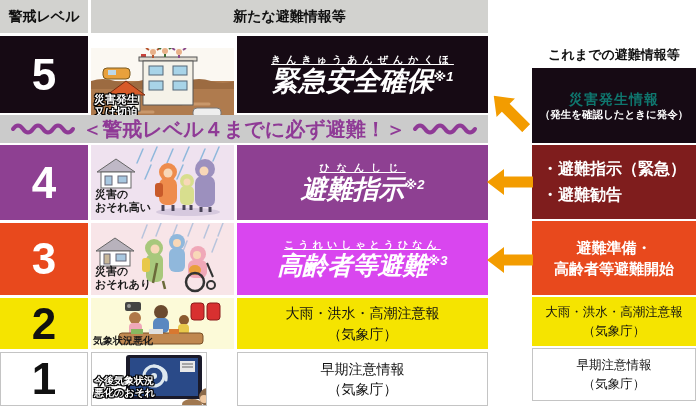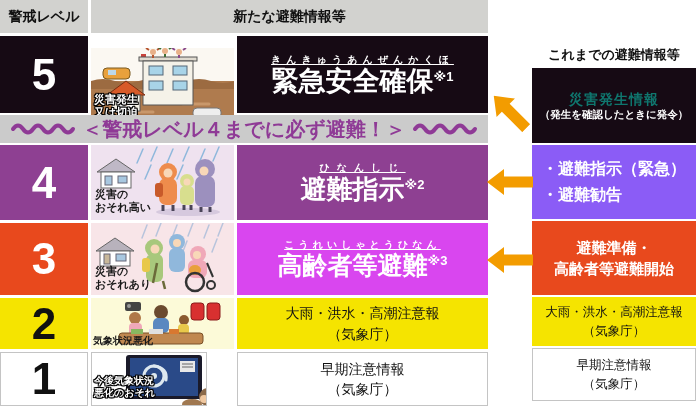--- a/index.html
+++ b/index.html
@@ -13,21 +13,21 @@
        display:flex;align-items:center;justify-content:center;}
   .numcell{display:flex;align-items:center;justify-content:center;
            font-weight:bold;font-size:44px;line-height:1;}
   .imgcell{overflow:hidden;}
   .imgcell svg{display:block;}
   .caption{position:absolute;font-size:10px;font-weight:bold;line-height:1.2;white-space:nowrap;}
   .cap-outline{color:#fff;text-shadow:-1px -1px 0 #000,1px -1px 0 #000,-1px 1px 0 #000,1px 1px 0 #000,0 1px 0 #000,0 -1px 0 #000,1px 0 0 #000,-1px 0 0 #000;}
   .cap-dark{color:#1a1a1a;}
   .infocell{display:flex;flex-direction:column;align-items:center;justify-content:center;}
   .furigana{color:#fff;font-weight:bold;font-size:10px;line-height:1;margin-bottom:3px;text-decoration:underline;}
-  .bigtitle{color:#fff;font-weight:bold;line-height:1;white-space:nowrap;}
+  .bigtitle{color:#fff;font-weight:bold;line-height:1;white-space:nowrap;font-style:italic;}
   .refmark{font-size:13px;vertical-align:9px;letter-spacing:0;}
   .plaininfo{color:#111;font-size:14px;line-height:1.45;text-align:center;}
   .band{background:#cbcbcb;display:flex;align-items:center;justify-content:center;}
   .bandtext{color:#8f3a96;font-weight:bold;font-size:20px;white-space:nowrap;margin:0 6px;}
   .legacy-hdr{color:#111;font-size:13px;font-weight:bold;text-align:center;}
   .legacybox{display:flex;flex-direction:column;align-items:center;justify-content:center;text-align:center;}
   .lg-line1{color:#0f766e;font-weight:bold;font-size:14px;line-height:1.3;letter-spacing:1px;}
   .lg-line2{color:#fff;font-weight:bold;font-size:10.5px;line-height:1.3;}
   .lg-list{align-items:flex-start;padding-left:10px;}
   .lg-list .lg-item{color:#fff;font-weight:bold;font-size:16px;line-height:1.65;}
@@ -244,21 +244,21 @@
     <div class="plaininfo">
       <div>早期注意情報</div>
       <div>（気象庁）</div>
     </div>
   </div>
 
   <div class="cell legacybox" style="left:532px;top:68px;width:164px;height:75px;background:#160a14;">
     <div class="lg-line1">災害発生情報</div>
     <div class="lg-line2">（発生を確認したときに発令）</div>
   </div>
-  <div class="cell legacybox lg-list" style="left:532px;top:145px;width:164px;height:74px;background:#8b5cf6;">
+  <div class="cell legacybox lg-list" style="left:532px;top:145px;width:164px;height:74px;background:#7f1d1d;">
     <div class="lg-item">・避難指示（緊急）</div>
     <div class="lg-item">・避難勧告</div>
   </div>
   <div class="cell legacybox" style="left:532px;top:221px;width:164px;height:74px;background:#e8491d;">
     <div class="lg-red-line">避難準備・</div>
     <div class="lg-red-line">高齢者等避難開始</div>
   </div>
   <div class="cell legacybox" style="left:532px;top:297px;width:164px;height:49px;background:#f5e400;">
     <div class="lg-plain">大雨・洪水・高潮注意報</div>
     <div class="lg-plain">（気象庁）</div>

